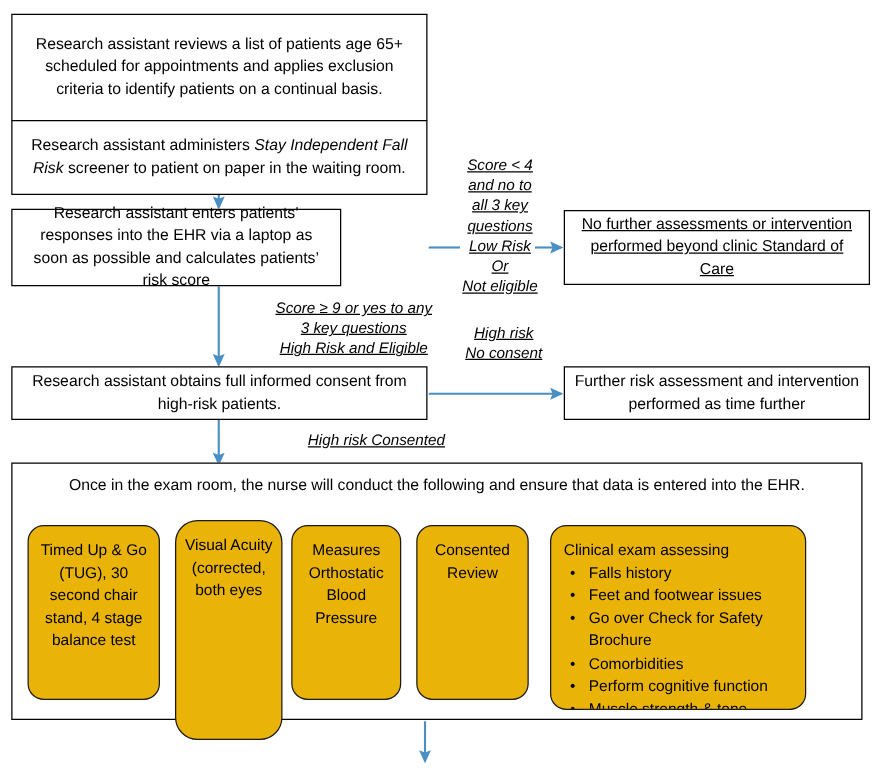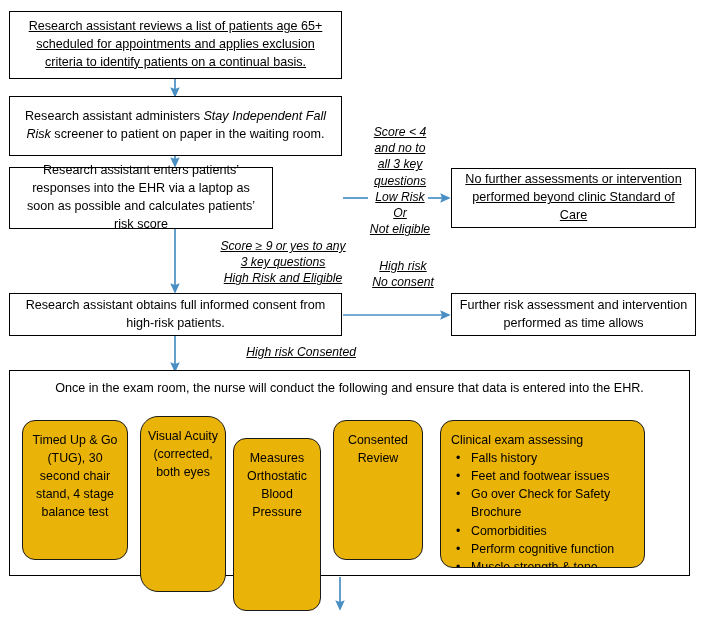--- a/index.html
+++ b/index.html
@@ -125,42 +125,42 @@
 
     <line x1="343" y1="198" x2="368" y2="198" stroke="#4a8fc4" stroke-width="1.7"></line>
 
     <line x1="428" y1="198" x2="449" y2="198" stroke="#4a8fc4" stroke-width="1.7" marker-end="url(#ah)"></line>
 
     <line x1="343" y1="315" x2="449" y2="315" stroke="#4a8fc4" stroke-width="1.7" marker-end="url(#ah)"></line>
 
     <line x1="340" y1="577" x2="340" y2="609" stroke="#4a8fc4" stroke-width="1.7" marker-end="url(#ah)"></line>
   </svg>
 
-  <div class="box" style="left:9px; top:11px; width:333px; height:68px;text-decoration:underline;">
+  <div class="box" style="left:9px; top:11px; width:333px; height:86px;">
     <span class="txt">Research assistant reviews a list of patients age 65+ scheduled for appointments and applies exclusion criteria to identify patients on a continual basis.</span>
   </div>
 
   <div class="box" style="left:9px; top:96px; width:333px; height:60px;">
     <span class="txt"><span>Research assistant administers </span><em>Stay Independent Fall Risk</em><span> screener to patient on paper in the waiting room.</span></span>
   </div>
 
   <div class="box" style="left:9px; top:167px; width:264px; height:62px;">
     <span class="txt">Research assistant enters patients’ responses into the EHR via a laptop as soon as possible and calculates patients’ risk score</span>
   </div>
 
   <div class="box" style="left:451px; top:168px; width:245px; height:60px;text-decoration:underline;">
     <span class="txt">No further assessments or intervention performed beyond clinic Standard of Care</span>
   </div>
 
   <div class="box" style="left:9px; top:293px; width:333px; height:43px;">
     <span class="txt">Research assistant obtains full informed consent from high-risk patients.</span>
   </div>
 
   <div class="box" style="left:451px; top:293px; width:245px; height:43px;">
-    <span class="txt">Further risk assessment and intervention performed as time allows</span>
+    <span class="txt">Further risk assessment and intervention performed as time further</span>
   </div>
 
   <div class="edge-label" style="left:355px; top:124px; width:90px;">Score &lt; 4
 and no to
 all 3 key
 questions
 Low Risk
 Or
 Not eligible</div>
 
@@ -178,21 +178,21 @@
   </div>
 
   <div class="card" style="left:22px; top:420px; width:106px; height:140px;">
     <span>Timed Up &amp; Go (TUG), 30 second chair stand, 4 stage balance test</span>
   </div>
 
   <div class="card" style="left:140px; top:416px; width:86px; height:176px;border-radius:18px;">
     <span>Visual Acuity (corrected, both eyes</span>
   </div>
 
-  <div class="card" style="left:233px; top:438px; width:88px; height:173px;">
+  <div class="card" style="left:233px; top:420px; width:88px; height:140px;">
     <span>Measures Orthostatic Blood Pressure</span>
   </div>
 
   <div class="card" style="left:333px; top:420px; width:90px; height:140px;">
     <span>Consented Review</span>
   </div>
 
   <div class="card list-card" style="left:440px; top:420px; width:205px; height:148px;">
     <span class="card-head">Clinical exam assessing</span>
     <ul>

